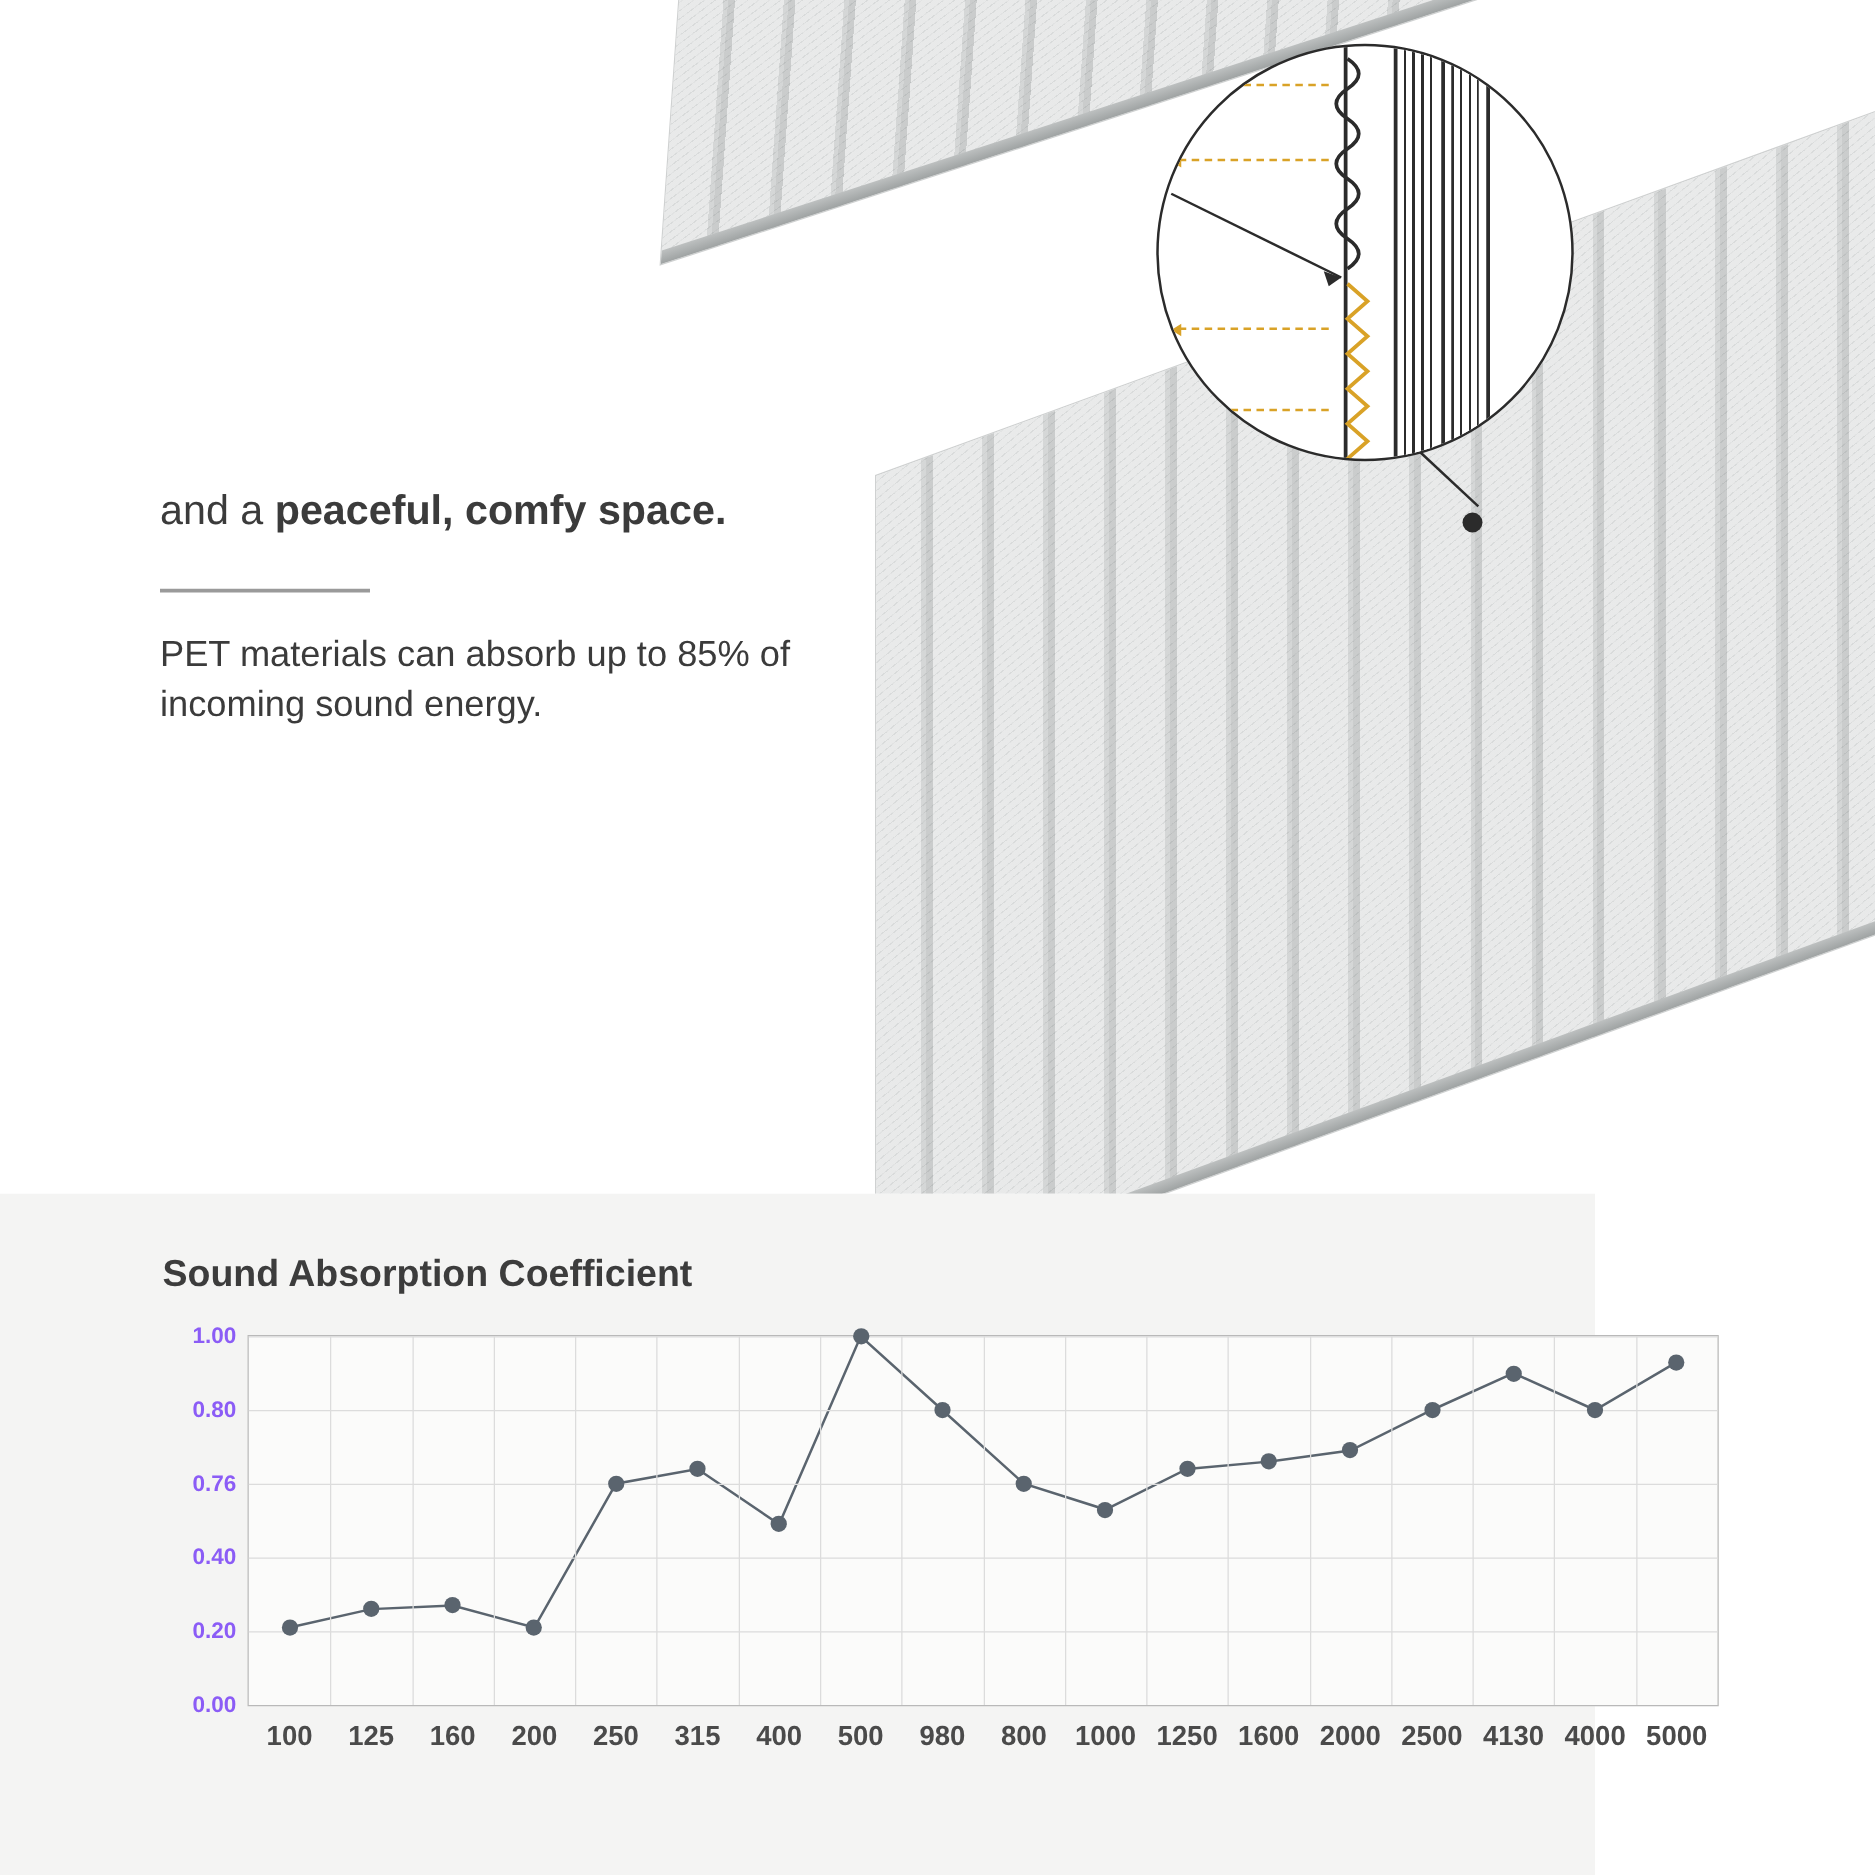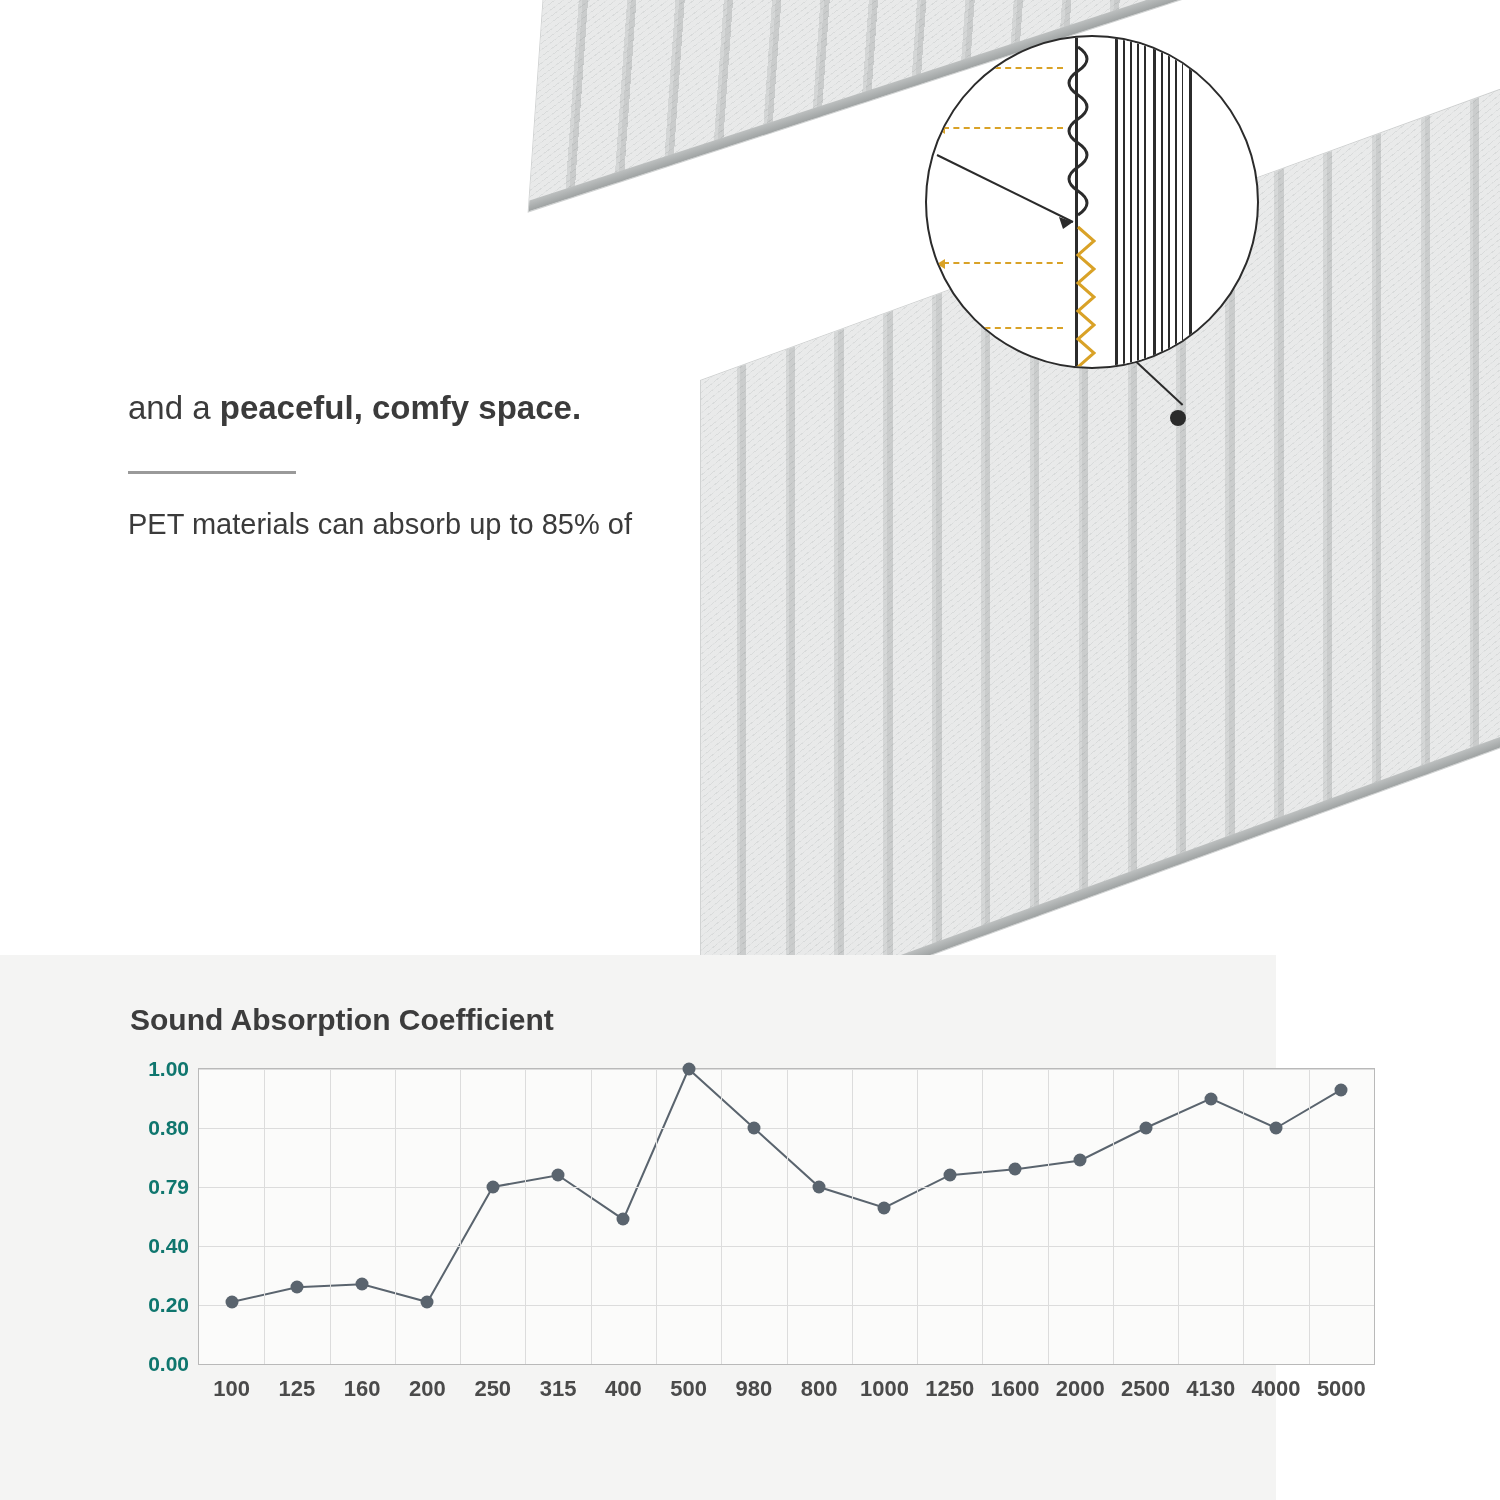--- a/index.html
+++ b/index.html
@@ -206,22 +206,22 @@
     position: absolute;
     left: 0; right: 0;
     height: 1px;
     background: #dcdcdc;
   }
   .ytick {
     position: absolute;
     right: 100%;
     margin-right: 10px;
     transform: translateY(-50%);
-    font-size: 21px;
-    color: #0f766e;
+    font-size: 18px;
+    color: #8b5cf6;
     white-space: nowrap;
   }
   .xtick {
     position: absolute;
     top: 100%;
     margin-top: 12px;
     transform: translateX(-50%);
     font-size: 22px;
     color: #4a4a4a;
     white-space: nowrap;
@@ -285,20 +285,21 @@
     </div>
   </div>
 
   <div class="text-block">
     <div class="tagline">
       <div><span>and a </span><span class="bold">peaceful, comfy space.</span></div>
     </div>
     <div class="divider"></div>
     <div class="sub-note">
       <div>PET materials can absorb up to 85% of</div>
+      <div>incoming sound energy.</div>
     </div>
   </div>
 </div>
 
 <div class="chart-area">
   <div class="chart-title">Sound Absorption Coefficient</div>
   <div class="plot-wrap">
     <div class="plot" id="plot">
       <svg class="series-line" id="series-svg" preserveAspectRatio="none" viewBox="0 0 1175 295">
           <polyline points="32.638888888888886,233.05 97.91666666666666,218.3 163.19444444444446,215.35 228.47222222222223,233.05 293.75,118 359.0277777777778,106.19999999999999 424.30555555555554,150.45 489.58333333333337,0 554.8611111111111,59 620.1388888888889,118 685.4166666666667,138.65 750.6944444444443,106.19999999999999 815.9722222222222,100.29999999999998 881.25,91.45000000000002 946.5277777777778,59 1011.8055555555557,29.5 1077.0833333333333,59 1142.361111111111,20.649999999999977" fill="none" stroke="#5a646e" stroke-width="2"></polyline>
@@ -319,21 +320,21 @@
         <div class="grid-v" style="left: 913.889px;"></div>
         <div class="grid-v" style="left: 979.167px;"></div>
         <div class="grid-v" style="left: 1044.44px;"></div>
         <div class="grid-v" style="left: 1109.72px;"></div>
         <div class="ytick" style="top: 295px;">0.00</div>
         <div class="grid-h" style="top: 236px;"></div>
         <div class="ytick" style="top: 236px;">0.20</div>
         <div class="grid-h" style="top: 177px;"></div>
         <div class="ytick" style="top: 177px;">0.40</div>
         <div class="grid-h" style="top: 118px;"></div>
-        <div class="ytick" style="top: 118px;">0.79</div>
+        <div class="ytick" style="top: 118px;">0.76</div>
         <div class="grid-h" style="top: 59px;"></div>
         <div class="ytick" style="top: 59px;">0.80</div>
         <div class="grid-h" style="top: 0px;"></div>
         <div class="ytick" style="top: 0px;">1.00</div>
         <div class="xtick" style="left: 32.6389px;">100</div>
         <div class="xtick" style="left: 97.9167px;">125</div>
         <div class="xtick" style="left: 163.194px;">160</div>
         <div class="xtick" style="left: 228.472px;">200</div>
         <div class="xtick" style="left: 293.75px;">250</div>
         <div class="xtick" style="left: 359.028px;">315</div>

